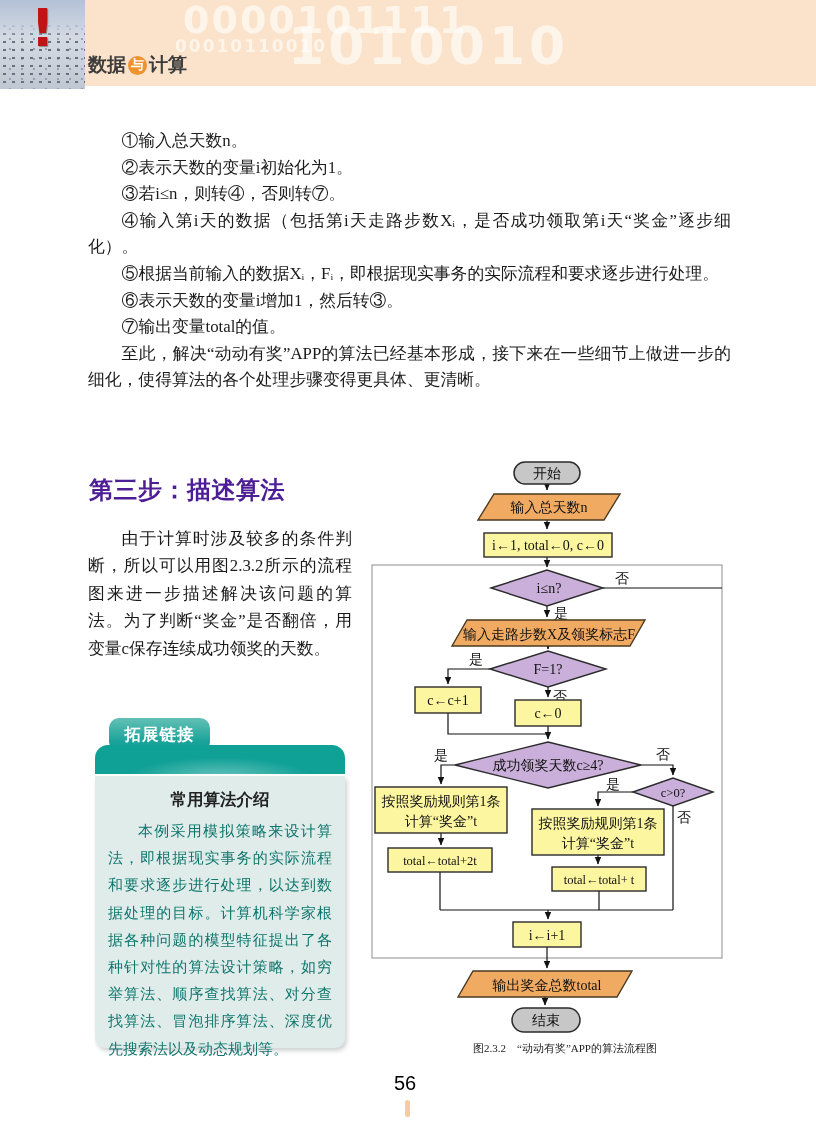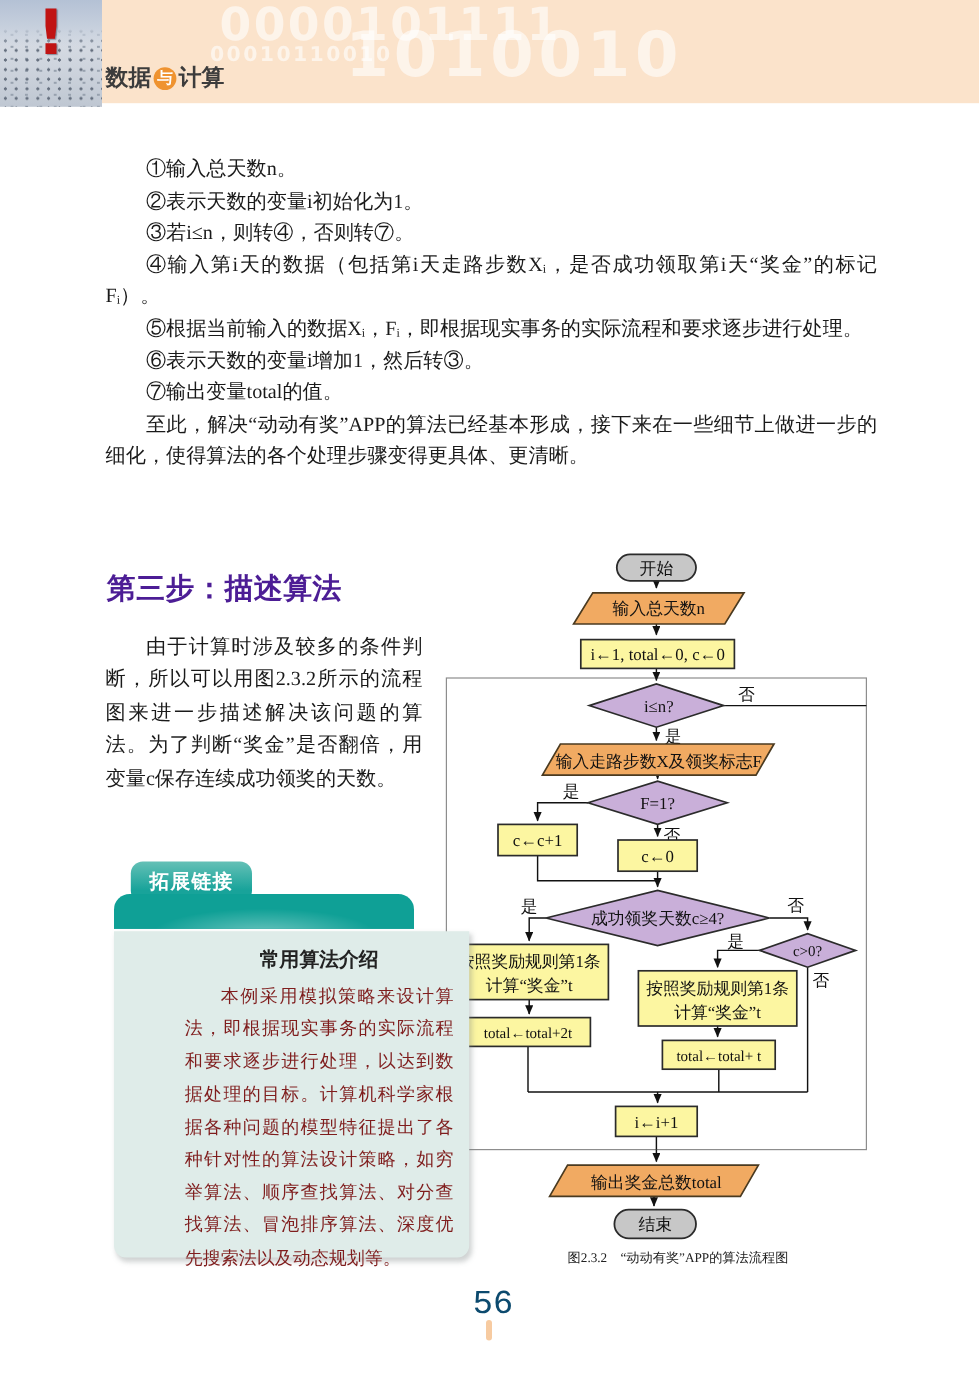--- a/index.html
+++ b/index.html
@@ -36,39 +36,39 @@
   
   .linkbox{position:absolute;left:95px;top:718px;width:250px;height:332px;}
   .linkbox .tab{position:absolute;left:14px;top:0;width:101px;height:34px;z-index:1;border-radius:10px;
     background:linear-gradient(180deg,#64c0b6 0%,#18a39a 70%);
     color:#fff;font-family:"Liberation Sans","DejaVu Sans",sans-serif;font-weight:bold;font-size:16.5px;
     display:flex;align-items:center;justify-content:center;letter-spacing:1px;}
   .linkbox .band{position:absolute;left:0;top:27px;width:250px;height:29px;z-index:2;border-radius:13px 13px 0 0;
     background:radial-gradient(150px 34px at 50% 115%,rgba(255,255,255,.38),rgba(255,255,255,0) 62%),#0fa096;
     border-bottom:2px solid #fff;}
   .linkbox .content{position:absolute;left:0;top:58px;width:250px;height:272px;z-index:2;background:#dfece9;
-    border-radius:0 0 10px 10px;box-shadow:2px 3px 4px rgba(120,130,130,.35);padding-left:46px;}
+    border-radius:0 0 10px 10px;box-shadow:2px 3px 4px rgba(120,130,130,.35);}
   .linkbox .content h4{margin:13px 0 6px 0;text-align:center;font-family:"Liberation Sans","DejaVu Sans",sans-serif;font-size:16.5px;color:#222;}
-  .linkbox .content p{margin:0;padding:0 13px;font-family:"Liberation Sans","DejaVu Sans",sans-serif;font-size:15px;line-height:27.2px;text-align:justify;text-indent:2em;color:#7f1d1d;}
+  .linkbox .content p{margin:0;padding:0 13px;font-family:"Liberation Sans","DejaVu Sans",sans-serif;font-size:15px;line-height:27.2px;text-align:justify;text-indent:2em;color:#0f766e;}
 
   
   .flow{position:absolute;left:360px;top:455px;width:390px;height:608px;}
   .flow .conn{stroke:#111;stroke-width:1.2;fill:none;}
   .flow .loopbox{fill:none;stroke:#8d8d8d;stroke-width:1;}
   .flow .terminal{fill:#c7c7c7;stroke:#2b2b2b;stroke-width:1.5;}
   .flow .io{fill:#f1aa62;stroke:#4a3a20;stroke-width:1.4;}
   .flow .proc{fill:#fcf6a1;stroke:#2b2b2b;stroke-width:1.4;}
   .flow .dec{fill:#c9afd9;stroke:#2b2b2b;stroke-width:1.4;}
   .flow text{font-family:"Liberation Serif","DejaVu Serif",serif;font-size:14px;fill:#111;text-anchor:middle;}
   .flow text.sm{font-size:12.5px;}
   .flow text.lbl{font-size:14px;}
   .caption{position:absolute;left:390px;top:1041px;width:350px;text-align:center;font-size:11px;color:#222;}
 
   
-  .pageno{position:absolute;left:394px;top:1072px;font-family:Liberation Mono, monospace;font-size:28px;color:#0c4a6e;}
+  .pageno{position:absolute;left:394px;top:1072px;font-family:Liberation Sans, sans-serif;font-size:20px;color:#000000;}
   .pagebar{position:absolute;left:405px;top:1100px;width:5px;height:17px;border-radius:3px;background:#f7cba1;}
 </style>
 </head>
 <body>
 
 <div class="page">
 
   <div class="header">
     <span class="wm wm1">0000101111</span>
     <span class="wm wm2">1010010</span>
@@ -80,21 +80,21 @@
       <span>数据</span>
       <span class="badge">与</span>
       <span>计算</span>
     </div>
   </div>
 
   <div class="intro">
     <p>①输入总天数n。</p>
     <p>②表示天数的变量i初始化为1。</p>
     <p>③若i≤n，则转④，否则转⑦。</p>
-    <p>④输入第i天的数据（包括第i天走路步数Xᵢ，是否成功领取第i天“奖金”的标记Fᵢ）。</p>
+    <p>④输入第i天的数据（包括第i天走路步数Xᵢ，是否成功领取第i天“奖金”逐步细化）。</p>
     <p>⑤根据当前输入的数据Xᵢ，Fᵢ，即根据现实事务的实际流程和要求逐步进行处理。</p>
     <p>⑥表示天数的变量i增加1，然后转③。</p>
     <p>⑦输出变量total的值。</p>
     <p>至此，解决“动动有奖”APP的算法已经基本形成，接下来在一些细节上做进一步的细化，使得算法的各个处理步骤变得更具体、更清晰。</p>
   </div>
 
   <div class="sec-heading">第三步：描述算法</div>
   <div class="sec-body">由于计算时涉及较多的条件判断，所以可以用图2.3.2所示的流程图来进一步描述解决该问题的算法。为了判断“奖金”是否翻倍，用变量c保存连续成功领奖的天数。</div>
 
   <div class="linkbox">

